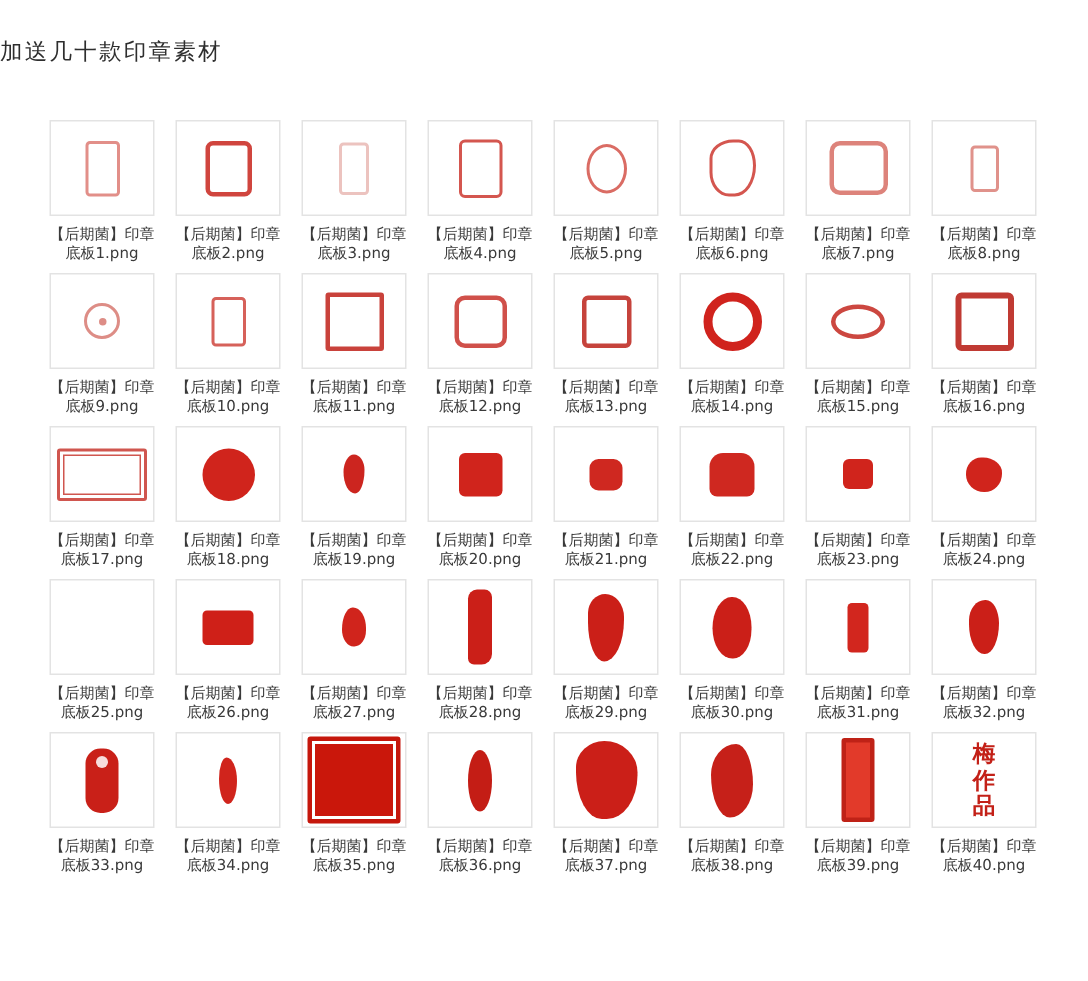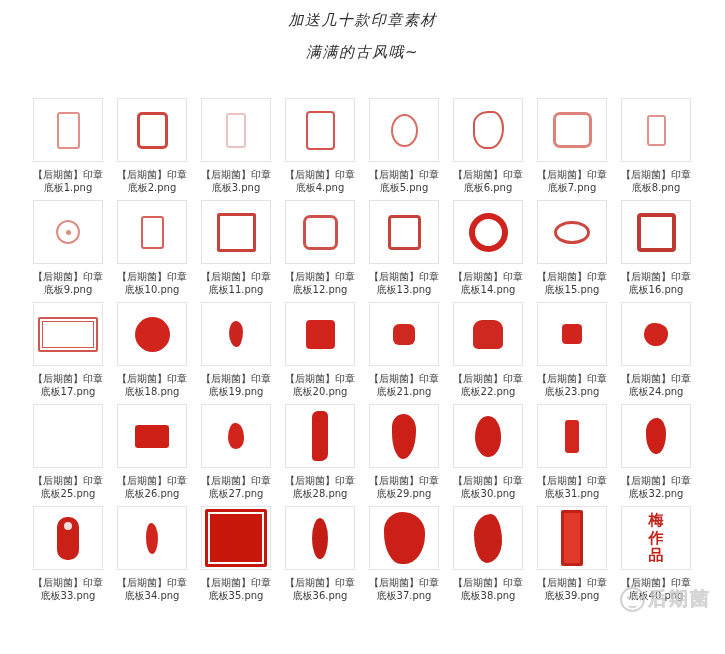--- a/index.html
+++ b/index.html
@@ -1,19 +1,19 @@
 <!DOCTYPE html>
 <html><head>
 <meta charset="utf-8">
 <style>
   html,body{margin:0;padding:0;background:#ffffff;}
   body{font-family:"DejaVu Sans","Liberation Sans",sans-serif;}
   .page{position:relative;width:725px;height:654px;background:#ffffff;overflow:hidden;}
 
-  .header{text-align:center;padding-top:12px;font-style:italic;}
+  .header{padding-top:26px;}
   .title{font-size:15px;color:#2e2e2e;letter-spacing:1.5px;margin:0;line-height:16px;}
   .subtitle{font-size:15px;color:#2e2e2e;letter-spacing:1.5px;margin:16px 0 0;line-height:16px;}
 
   .grid{display:grid;grid-template-columns:repeat(8,70px);column-gap:14px;row-gap:6px;
         margin:38px 0 0 33px;width:658px;}
   figure.cell{margin:0;width:69px;}
   .thumb{width:70px;height:64px;background:#fff;border:1px solid #e3e3e3;box-sizing:border-box;
          display:flex;align-items:center;justify-content:center;}
   .shape{flex:none;display:flex;align-items:center;justify-content:center;}
   figcaption{width:84px;margin:6px 0 0 -7px;text-align:center;font-size:10px;line-height:13px;color:#3a3a3a;}
@@ -24,21 +24,20 @@
   .wm-icon::after{content:"";position:absolute;left:6px;top:13px;width:9px;height:4px;border-bottom:2px solid #c6c6c6;border-radius:50%;}
   .wm-text{font-size:19px;font-weight:bold;color:#cbcbcb;letter-spacing:2px;text-shadow:0 0 1px #b5b5b5;}
 </style>
 </head>
 <body>
 
 <div class="page">
 
   <div class="header">
     <p class="title">加送几十款印章素材</p>
-    <p class="subtitle">满满的古风哦~</p>
   </div>
 
   <div class="grid" id="grid">
     <figure class="cell">
       <div class="thumb">
         <div class="shape" style="width: 19px; height: 33px; border-radius: 3px; border: 2px solid rgb(226, 143, 137);"></div>
       </div>
       <figcaption>
         <div class="cap1">【后期菌】印章</div>
         <div class="cap2">底板1.png</div>
@@ -446,18 +445,14 @@
             <span style="color: rgb(195, 32, 23); font-weight: bold; font-size: 15px; line-height: 17px; font-family: &quot;DejaVu Serif&quot;, &quot;Liberation Serif&quot;, serif;">品</span>
           </div>
       </div>
       <figcaption>
         <div class="cap1">【后期菌】印章</div>
         <div class="cap2">底板40.png</div>
       </figcaption>
     </figure>
   </div>
 
-  <div class="watermark">
-    <span class="wm-icon"></span>
-    <span class="wm-text">后期菌</span>
-  </div>
 
 </div>
 
 </body></html>

